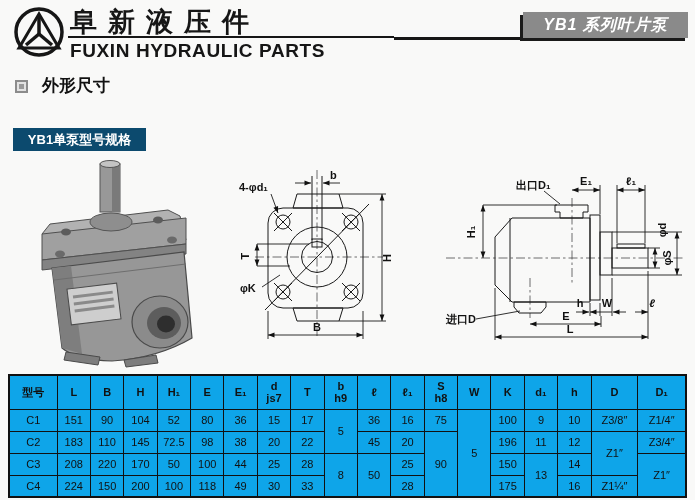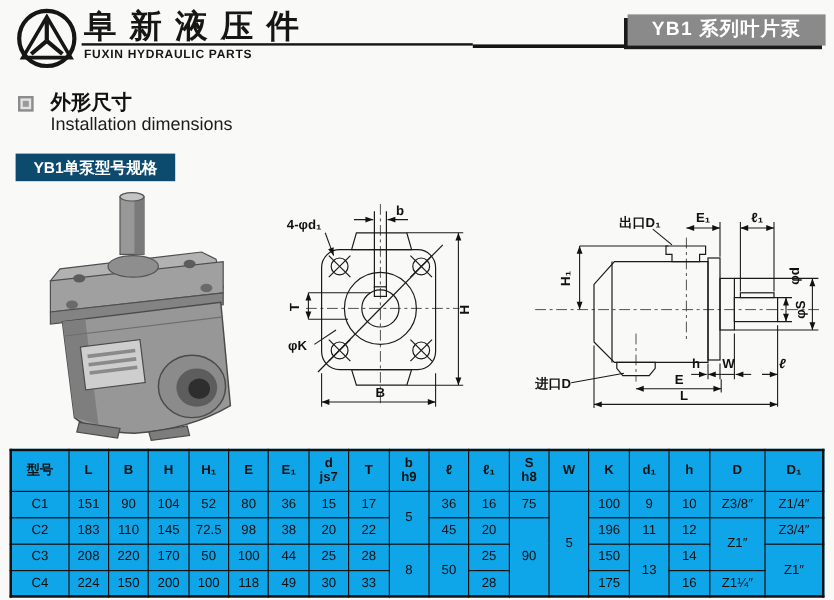--- a/index.html
+++ b/index.html
@@ -10,27 +10,27 @@
   }
   
   #logo { position:absolute; left:12px; top:5px; }
   #title-cn {
     position:absolute; left:70px; top:4px; font-size:27px; font-weight:bold;
     letter-spacing:11px; color:#161616; white-space:nowrap;text-align:center;
   }
   #title-underline { position:absolute; left:68px; top:36px; width:326px; height:2px; background:#161616; }
   #header-line { position:absolute; left:394px; top:37px; width:130px; height:3px; background:#161616; }
   #title-en {
-    position:absolute; left:70px; top:40px; font-size:10px; font-weight:bold;
+    position:absolute; left:70px; top:40px; font-size:19px; font-weight:bold;
     letter-spacing:0.6px; color:#161616;
   }
   #series-badge {
     position:absolute; left:523px; top:12px; width:165px; height:26px;
     background:#8a8a8a; box-shadow:-3px 3px 0 #1a1a1a;
-    color:#fff; font-size:16px; font-weight:bold; 
+    color:#fff; font-size:16px; font-weight:bold; font-style:italic;
     text-align:center; line-height:26px; letter-spacing:1px; white-space:nowrap;
   }
   
   #section-bullet {
     position:absolute; left:15px; top:80px; width:13px; height:13px;
     border:2px solid #8c8c8c; background:#e3e3e3;
   }
   #section-bullet span { display:block; width:5px; height:5px; margin:2px auto; background:#9a9a9a; }
   #section-title-cn { position:absolute; left:42px; top:74px; font-size:17px; font-weight:bold; }
   #section-title-en { position:absolute; left:42px; top:95px; font-size:15px; color:#1c1c1c; }
@@ -76,21 +76,20 @@
   <div id="title-cn">阜新液压件</div>
   <div id="title-underline"></div>
   <div id="header-line"></div>
   <div id="title-en">FUXIN HYDRAULIC PARTS</div>
   <div id="series-badge">YB1 系列叶片泵</div>
 
   <div id="section-bullet">
       <span></span>
     </div>
   <div id="section-title-cn">外形尺寸</div>
-  <div id="section-title-en">Installation dimensions</div>
   <div id="spec-badge">YB1单泵型号规格</div>
 
   <svg id="pump-photo" width="212" height="212" viewBox="0 0 212 212">
     <g>
       <rect x="92" y="8" width="20" height="48" fill="#989898" stroke="#555" stroke-width="1"></rect>
       <rect x="104" y="8" width="8" height="48" fill="#7a7a7a"></rect>
       <ellipse cx="102" cy="8" rx="10" ry="3.5" fill="#c4c4c4" stroke="#555" stroke-width="1"></ellipse>
     </g>
     <g>
       <path d="M42,68 L160,54 L172,60 L178,84 L60,100 L34,78 Z" fill="#b2b2b2" stroke="#4f4f4f" stroke-width="1"></path>

